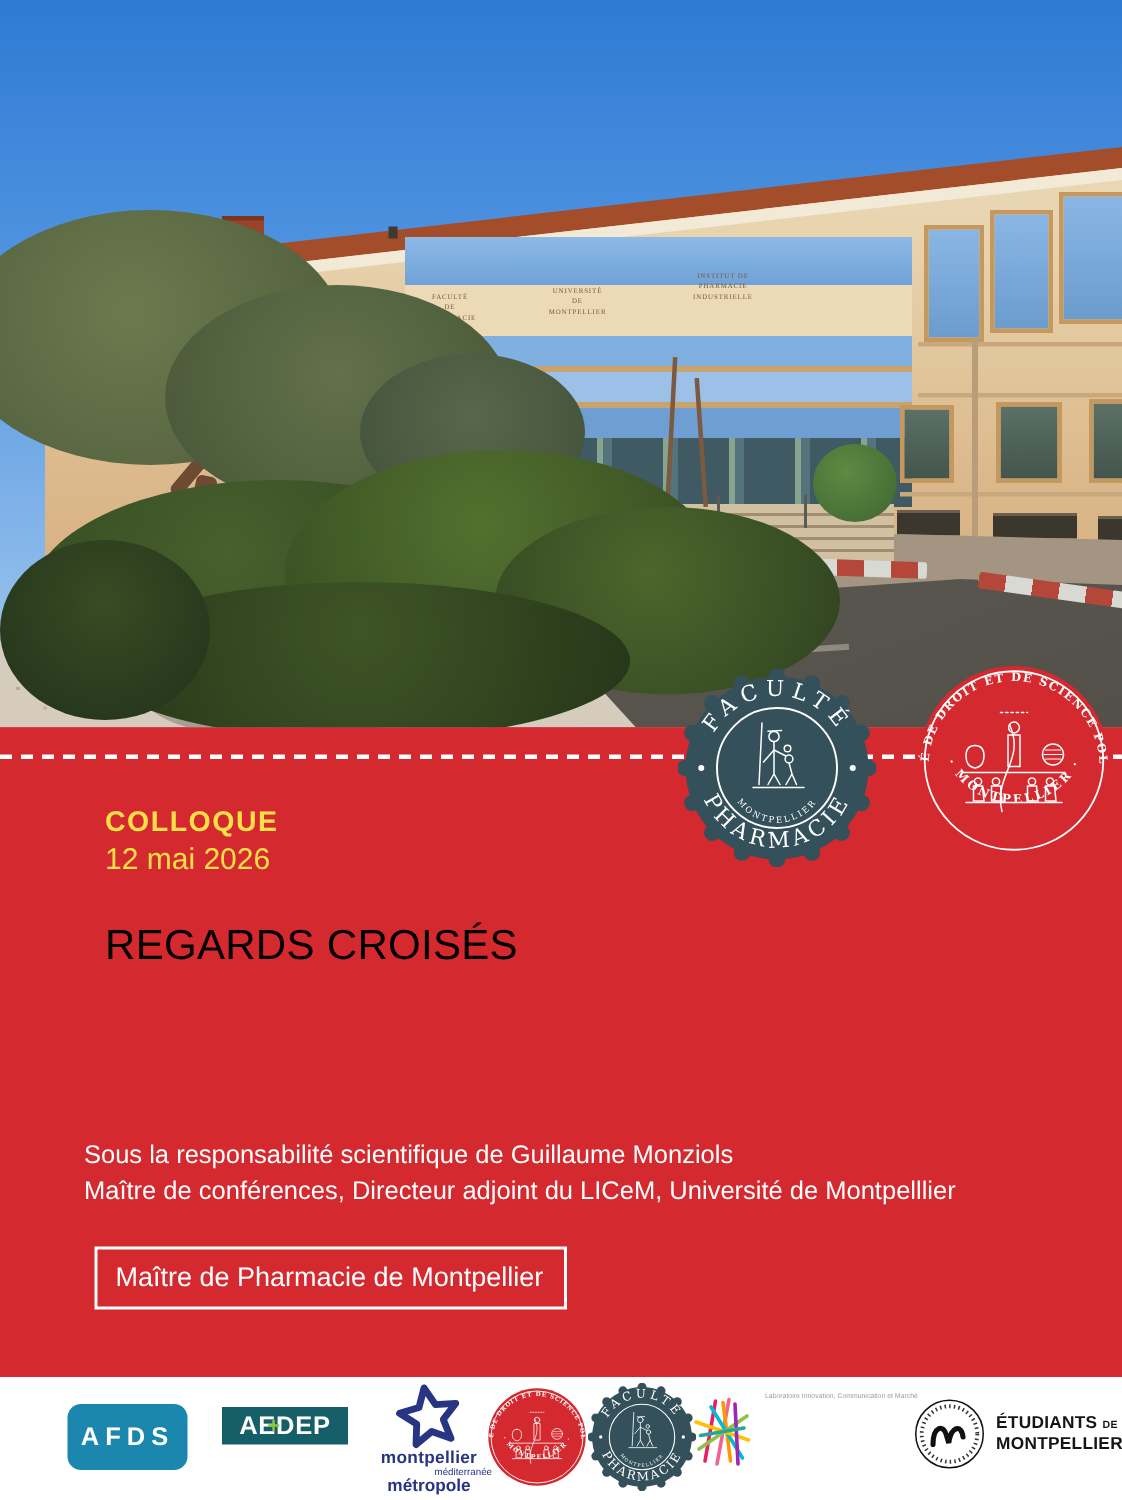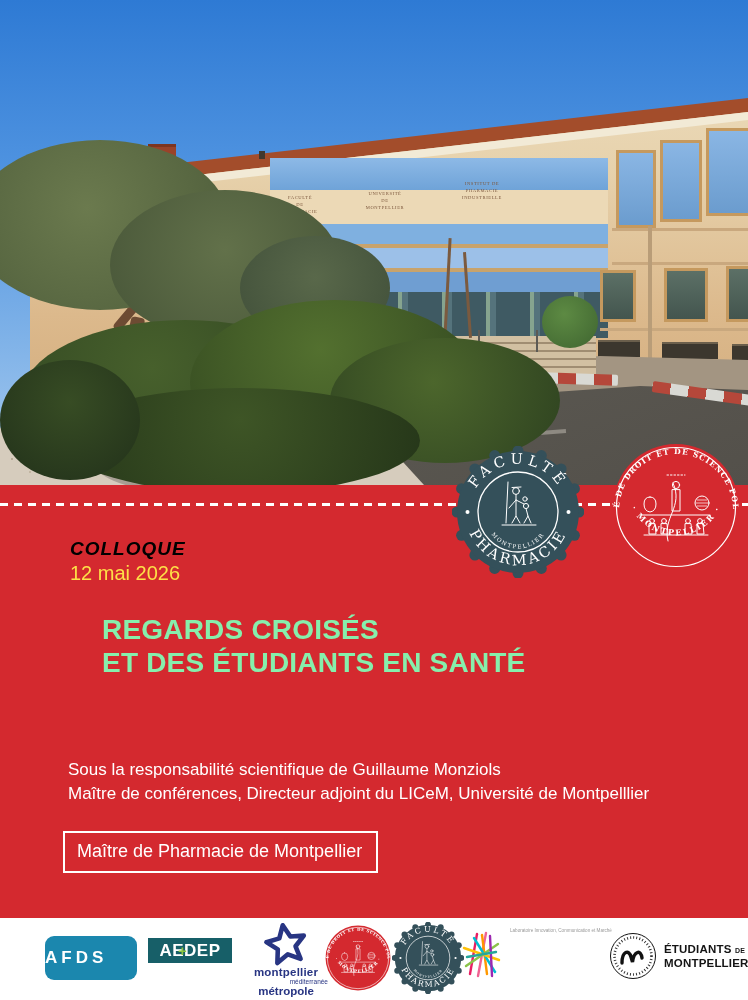--- a/index.html
+++ b/index.html
@@ -57,34 +57,34 @@
                #d6ccbd;background-size:56px 30px;}
   .rock{position:absolute;border-radius:48% 52% 50% 50%/55% 50% 50% 45%;}
   .blob{position:absolute;border-radius:50%;}
   .trunk{position:absolute;background:#6d4b33;border-radius:4px;}
   .sapling{position:absolute;width:3px;background:#7b5a3f;}
 
   
   #red{position:absolute;left:0;top:485px;width:748px;height:433px;background:#d4292f;}
   .dash-line{position:absolute;left:0;top:503px;width:748px;height:3px;
     background:repeating-linear-gradient(90deg,#ffffff 0 8px,transparent 8px 14px);}
-  .kicker{position:absolute;left:70px;top:538px;color:#000000;font-size:19px;font-weight:700;letter-spacing:1px;font-style:italic;}
+  .kicker{position:absolute;left:70px;top:538px;color:#fde047;font-size:19px;font-weight:700;letter-spacing:1px;}
   .date{position:absolute;left:70px;top:562px;color:#fde047;font-size:20px;}
-  .title{position:absolute;left:70px;top:613px;color:#86efac;font-size:28px;font-weight:700;line-height:33px;letter-spacing:.2px;margin-left:32px;}
-  .resp{position:absolute;left:68px;top:758px;color:#fff;font-size:17px;line-height:24px;}
+  .title{position:absolute;left:70px;top:613px;color:#000000;font-size:28px;font-weight:400;line-height:33px;letter-spacing:.2px;}
+  .resp{position:absolute;left:56px;top:758px;color:#fff;font-size:17px;line-height:24px;}
   .venue{position:absolute;left:63px;top:831px;border:2px solid #fff;color:#fff;font-size:18px;line-height:24px;padding:6px 14px 8px 12px;}
 
   
   .seal{position:absolute;}
   .seal svg{display:block;}
 
   
   #whitebar{position:absolute;left:0;top:918px;width:748px;height:82px;background:#ffffff;}
-  .afds{position:absolute;left:45px;top:936px;width:92px;height:44px;border-radius:9px;background:#1b87ae;
-    color:#fff;font-weight:700;font-size:17px;letter-spacing:4px;display:flex;align-items:center;justify-content:flex-start;}
+  .afds{position:absolute;left:45px;top:936px;width:80px;height:44px;border-radius:9px;background:#1b87ae;
+    color:#fff;font-weight:700;font-size:17px;letter-spacing:4px;display:flex;align-items:center;justify-content:center;}
   .aedep{position:absolute;left:148px;top:938px;width:84px;height:25px;background:#175f68;
     color:#fff;font-weight:700;font-size:17px;display:flex;align-items:center;justify-content:center;letter-spacing:.5px;}
   .aedep .dwrap{position:relative;display:inline-block;}
   .aedep .plus{position:absolute;left:-6px;top:1px;color:#8bc53f;font-size:15px;font-weight:900;}
   .metro{position:absolute;left:240px;top:920px;width:92px;text-align:center;color:#283583;}
   .metro .l1{font-size:11.5px;font-weight:600;letter-spacing:.2px;margin-top:-2px;}
   .metro .l2{font-size:6.5px;text-align:right;margin:0 4px 0 0;}
   .metro .l3{font-size:11.5px;font-weight:700;}
   .licem{position:absolute;left:462px;top:930px;display:flex;align-items:flex-start;}
   .licem-name{color:#8f8f8f;font-size:28px;font-weight:600;letter-spacing:.5px;line-height:34px;margin-left:6px;}
@@ -271,21 +271,20 @@
     <svg width="132" height="132">
         <use href="#seal-law"></use>
       </svg>
   </div>
 
   <div class="kicker">COLLOQUE</div>
   <div class="date">12 mai 2026</div>
 
   <div class="title">
     <div>REGARDS CROISÉS</div>
-    <div>ET DES ÉTUDIANTS EN SANTÉ</div>
   </div>
 
   <div class="resp">
     <div>Sous la responsabilité scientifique de Guillaume Monziols</div>
     <div>Maître de conférences, Directeur adjoint du LICeM, Université de Montpelllier</div>
   </div>
 
   <div class="venue">
     <div>Maître de Pharmacie de Montpellier</div>
   </div>

